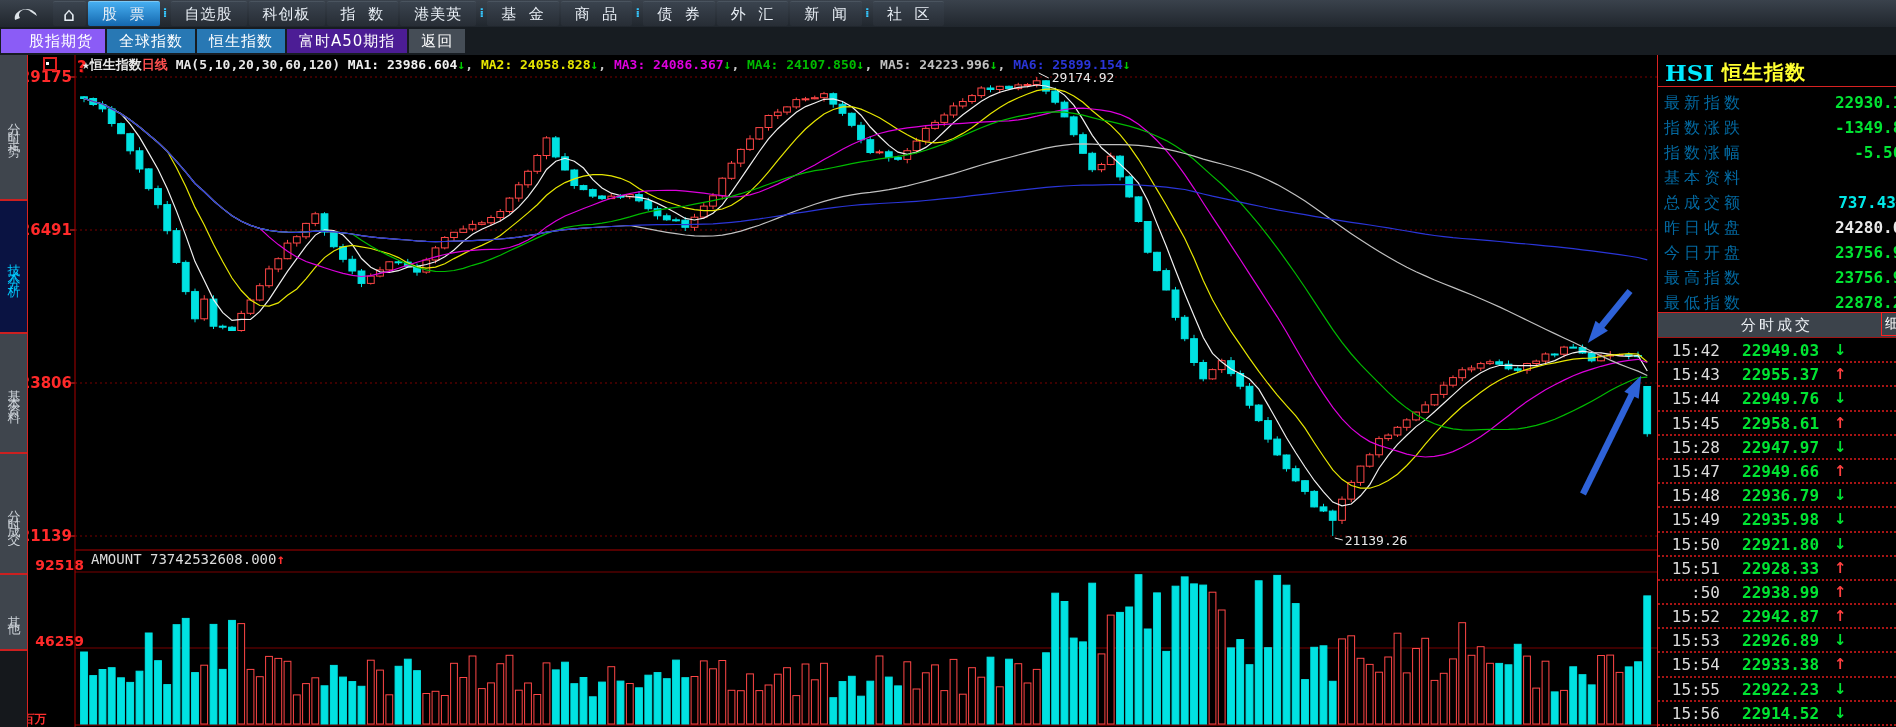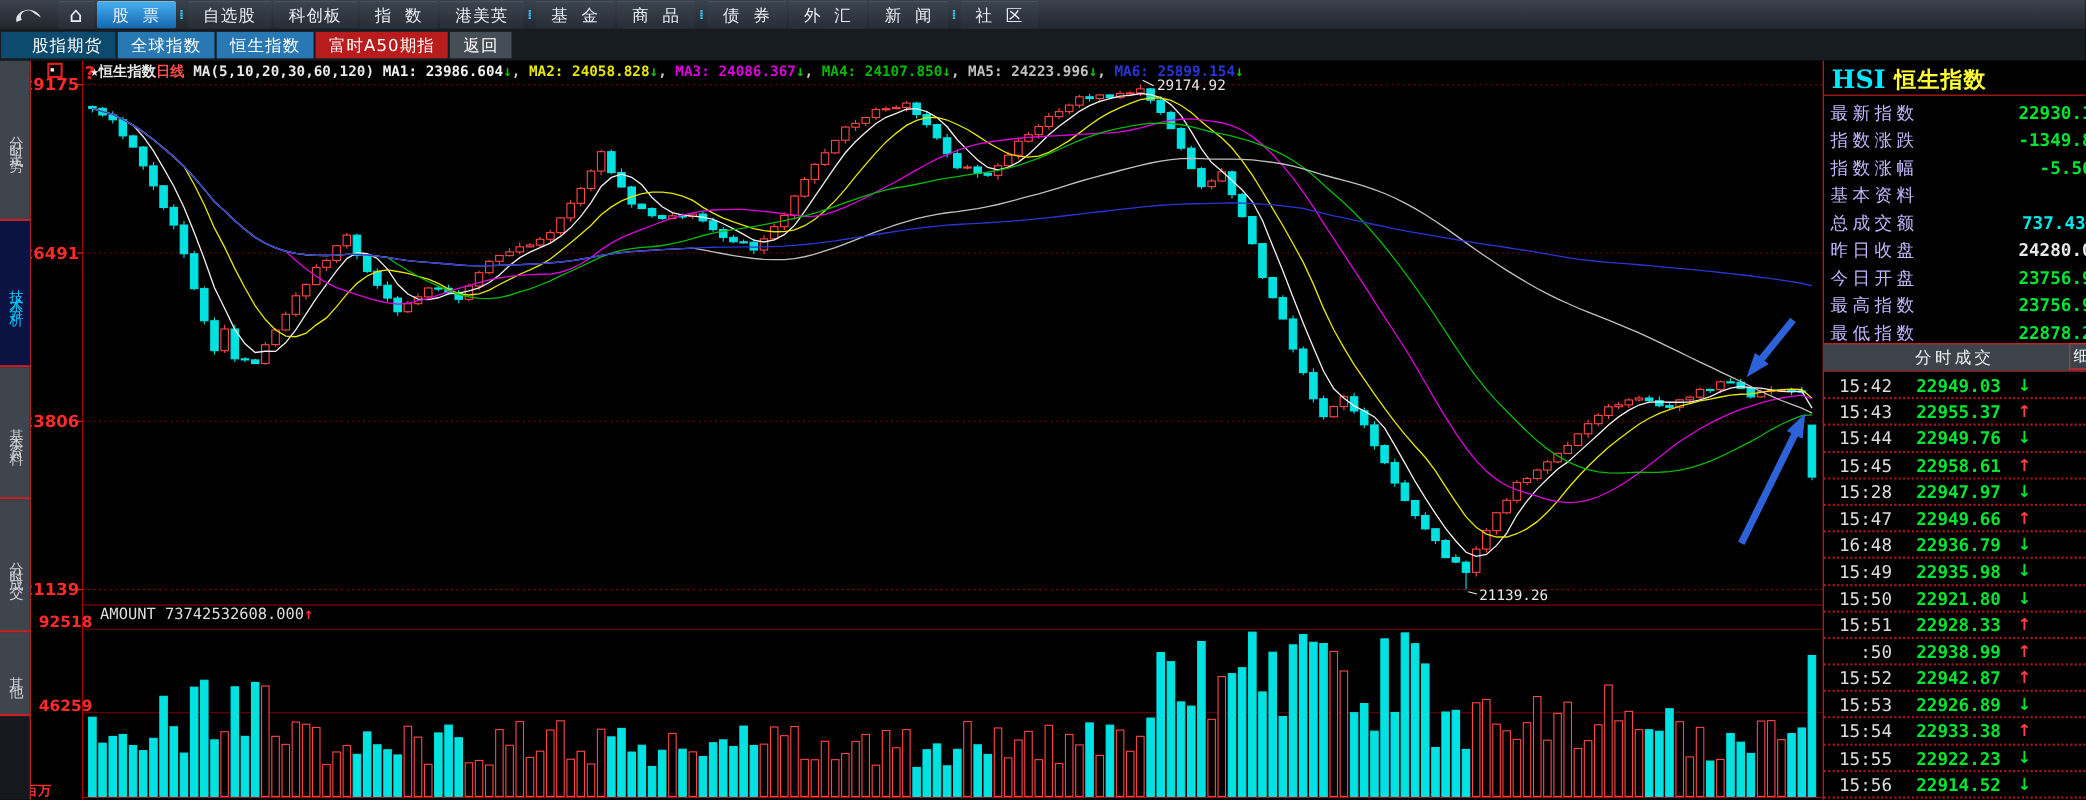--- a/index.html
+++ b/index.html
@@ -41,21 +41,21 @@
   #amount-line .up{color:#ff3030;font-weight:bold;}
   #vol-unit{position:absolute;left:5px;top:711px;color:#ff3030;font-size:12px;font-weight:bold;z-index:10;}
   
   #qpanel{position:absolute;left:1657px;top:55px;width:239px;height:672px;background:#000;
     border-left:1px solid #d82222;box-sizing:border-box;z-index:20;}
   #qtitle{position:absolute;left:0;top:3px;width:100%;height:29px;border-bottom:1px solid #d82222;
     display:flex;align-items:center;padding-left:7px;box-sizing:border-box;}
   #qtitle .code{color:#00e8ff;font-size:23px;font-weight:bold;font-family:"DejaVu Serif","Liberation Serif",serif;}
   #qtitle .name{color:#ffff30;font-size:20px;font-weight:bold;margin-left:8px;letter-spacing:1px;}
   .q-row{position:absolute;left:0;width:100%;height:25px;}
-  .q-label{position:absolute;left:6px;top:3px;color:#c4b5fd;font-size:16px;letter-spacing:4px;}
+  .q-label{position:absolute;left:6px;top:3px;color:#0369a1;font-size:16px;letter-spacing:4px;}
   .q-val{position:absolute;left:90px;right:-16px;top:3px;text-align:right;font-size:16px;
     font-weight:bold;font-family:"DejaVu Sans Mono","Liberation Mono",monospace;white-space:nowrap;}
   #tape-head{position:absolute;left:0;top:257px;width:100%;height:26px;background:#3c434b;
     border-top:1px solid #d82222;border-bottom:1px solid #a01515;color:#ecf0f4;font-size:15px;
     letter-spacing:3px;display:flex;align-items:center;justify-content:center;box-sizing:border-box;}
   #side-tab{position:absolute;right:-3px;top:257px;width:18px;height:24px;border:1px solid #ff2020;
     background:#3c434b;color:#fff;font-size:14px;display:flex;align-items:center;padding-left:3px;
     box-sizing:border-box;z-index:22;}
   #tape{position:absolute;left:0;top:284px;width:100%;height:388px;overflow:hidden;}
   .tape-row{position:relative;height:24.2px;border-bottom:2px dotted #a81414;box-sizing:border-box;}
@@ -637,24 +637,24 @@
       <div class="mdots">⁞</div>
       <div class="mbtn">债  券</div>
       <div class="mbtn">外  汇</div>
       <div class="mbtn">新  闻</div>
       <div class="mdots">⁞</div>
       <div class="mbtn">社  区</div>
     </div>
 </div>
 
 <div id="toolbar2">
-    <div class="tbtn" style="background: #0c4a6e; padding-left: 28px;">股指期货</div>
+    <div class="tbtn" style="background: #8b5cf6; padding-left: 28px;">股指期货</div>
     <div class="tbtn" style="background: rgb(40, 120, 180);">全球指数</div>
     <div class="tbtn" style="background: rgb(40, 120, 180);">恒生指数</div>
-    <div class="tbtn" style="background: #b91c1c;">富时A50期指</div>
+    <div class="tbtn" style="background: #4c1d95;">富时A50期指</div>
     <div class="tbtn" style="background: rgb(69, 77, 86);">返回</div>
   </div>
 
 <div id="sidebar">
     <div class="sb-tab" style="height: 146px;">分时走势</div>
     <div class="sb-tab active" style="height: 133px;">技术分析</div>
     <div class="sb-tab" style="height: 120px;">基本资料</div>
     <div class="sb-tab" style="height: 121px;">分时成交</div>
     <div class="sb-tab" style="height: 76px;">其他</div>
   </div>
@@ -740,21 +740,21 @@
         <span class="t-time">15:28</span>
         <span class="t-price">22947.97</span>
         <span class="t-arr down">↓</span>
       </div>
       <div class="tape-row">
         <span class="t-time">15:47</span>
         <span class="t-price">22949.66</span>
         <span class="t-arr up">↑</span>
       </div>
       <div class="tape-row">
-        <span class="t-time">16:48</span>
+        <span class="t-time">15:48</span>
         <span class="t-price">22936.79</span>
         <span class="t-arr down">↓</span>
       </div>
       <div class="tape-row">
         <span class="t-time">15:49</span>
         <span class="t-price">22935.98</span>
         <span class="t-arr down">↓</span>
       </div>
       <div class="tape-row">
         <span class="t-time">15:50</span>

